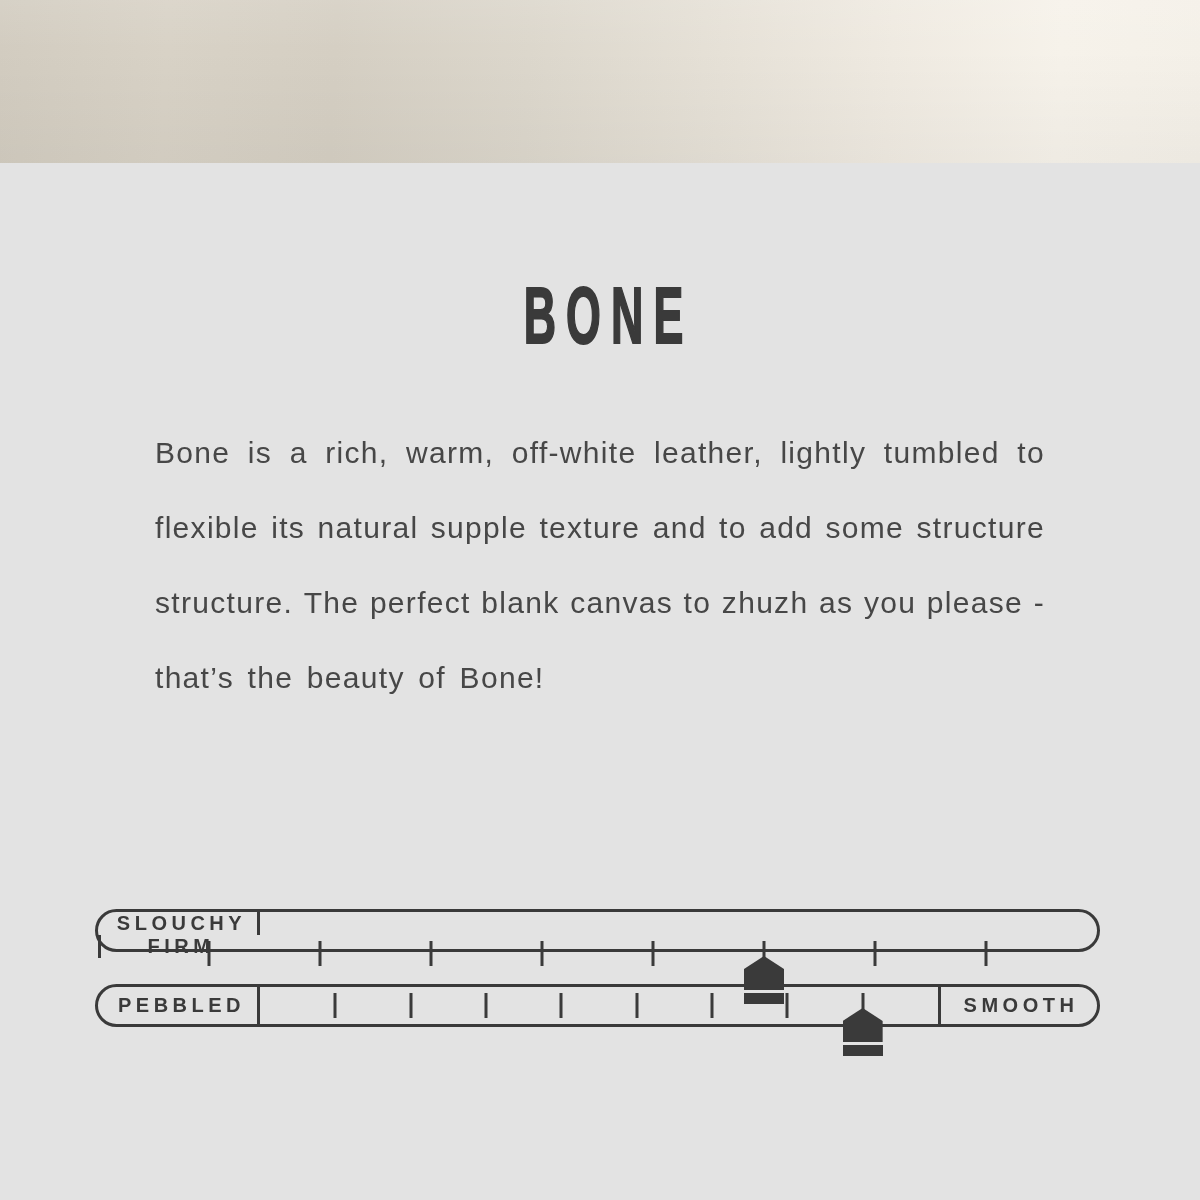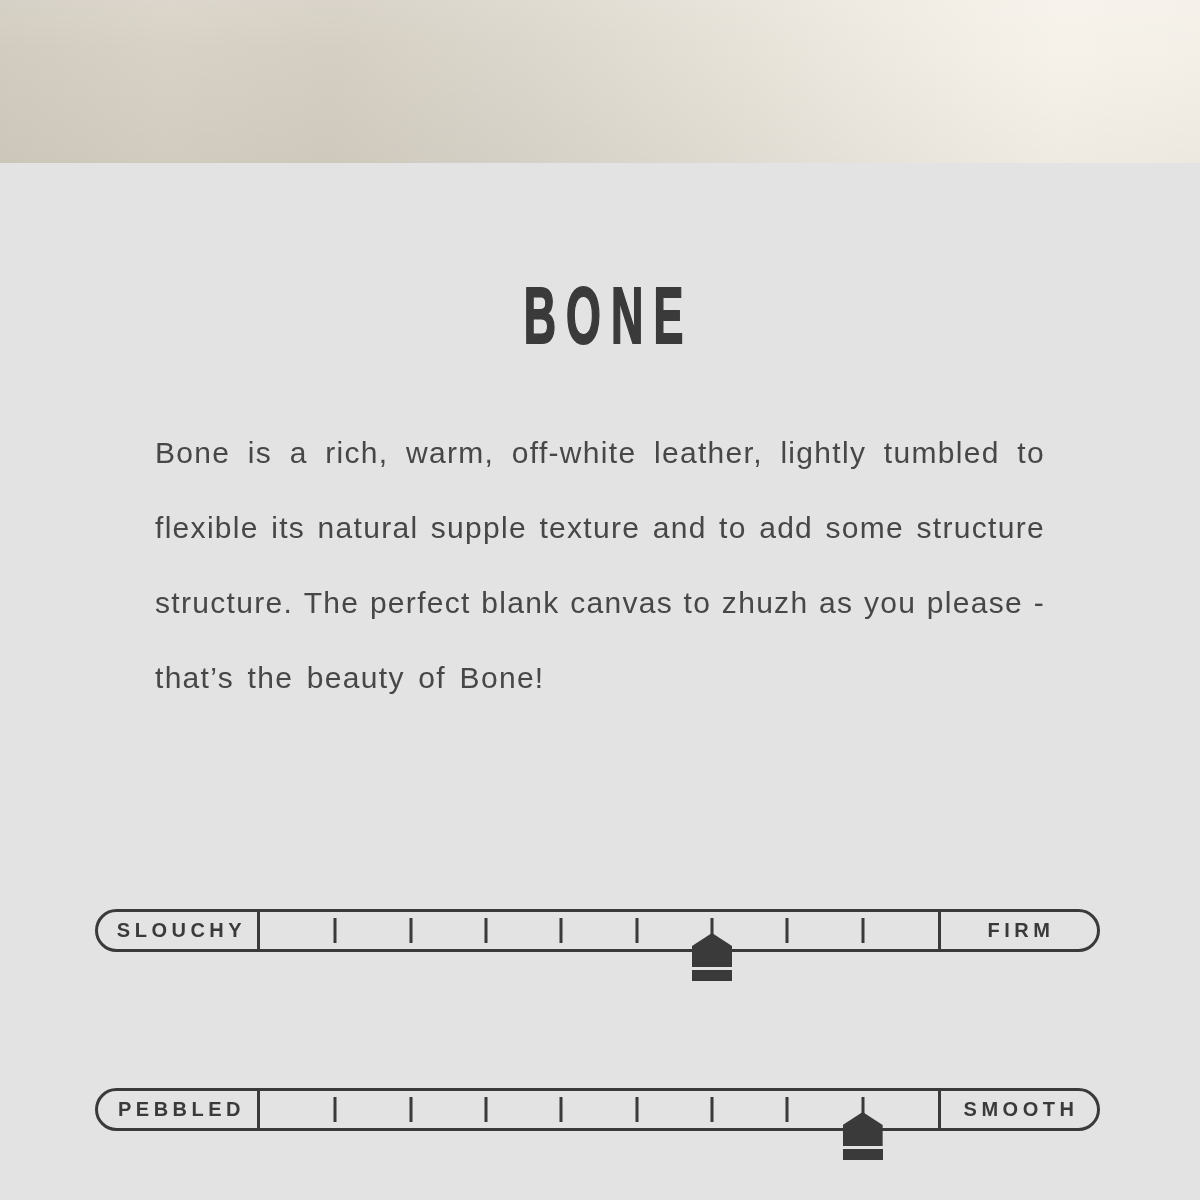--- a/index.html
+++ b/index.html
@@ -115,39 +115,39 @@
         <span>zhuzh</span>
         <span>as</span>
         <span>you</span>
         <span>please</span>
         <span>-</span>
       </div>
       <div class="para-line center">that’s the beauty of Bone!</div>
     </div>
 
   <div id="sliders">
-      <div class="slider" style="top: 909px;">
+      <div class="slider" style="top: 909px; flex-direction: column;">
         <div class="cap left">SLOUCHY</div>
         <div class="track">
           <div class="tick" style="left: 11.1111%;"></div>
           <div class="tick" style="left: 22.2222%;"></div>
           <div class="tick" style="left: 33.3333%;"></div>
           <div class="tick" style="left: 44.4444%;"></div>
           <div class="tick" style="left: 55.5556%;"></div>
           <div class="tick" style="left: 66.6667%;"></div>
           <div class="tick" style="left: 77.7778%;"></div>
           <div class="tick" style="left: 88.8889%;"></div>
           <div class="marker" style="left: 66.6667%;">
             <div class="pent"></div>
             <div class="bar"></div>
           </div>
         </div>
         <div class="cap right">FIRM</div>
       </div>
-      <div class="slider" style="top: 1088px;">
+      <div class="slider" style="top: 984px;">
         <div class="cap left">PEBBLED</div>
         <div class="track">
           <div class="tick" style="left: 11.1111%;"></div>
           <div class="tick" style="left: 22.2222%;"></div>
           <div class="tick" style="left: 33.3333%;"></div>
           <div class="tick" style="left: 44.4444%;"></div>
           <div class="tick" style="left: 55.5556%;"></div>
           <div class="tick" style="left: 66.6667%;"></div>
           <div class="tick" style="left: 77.7778%;"></div>
           <div class="tick" style="left: 88.8889%;"></div>

